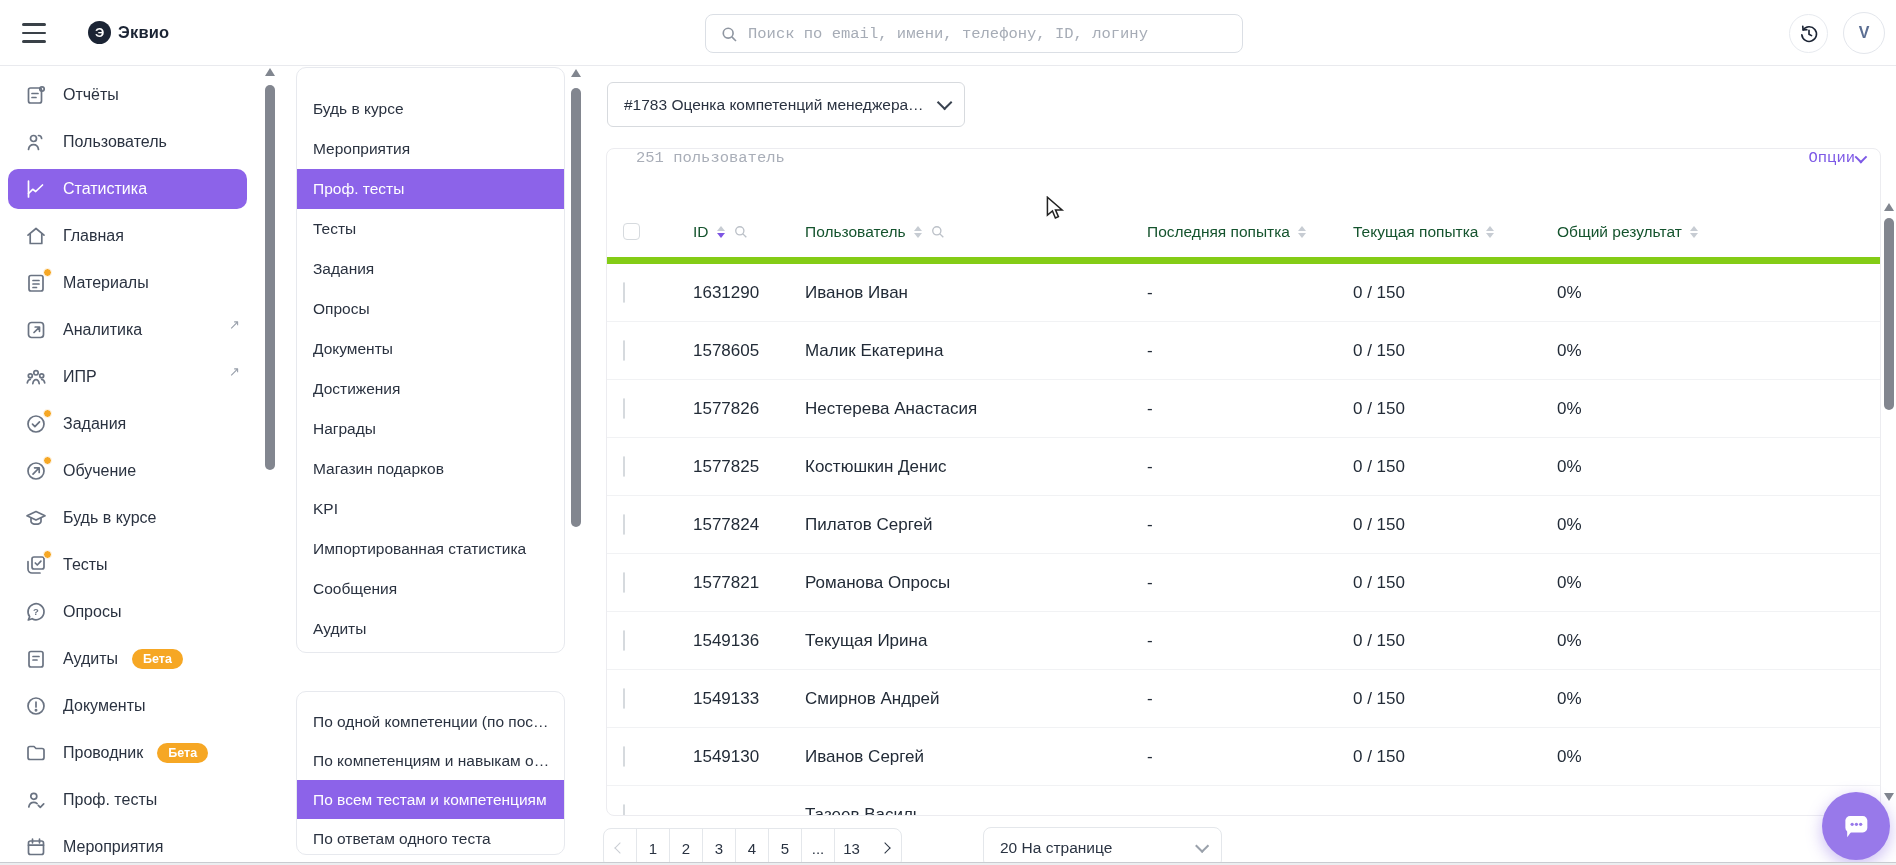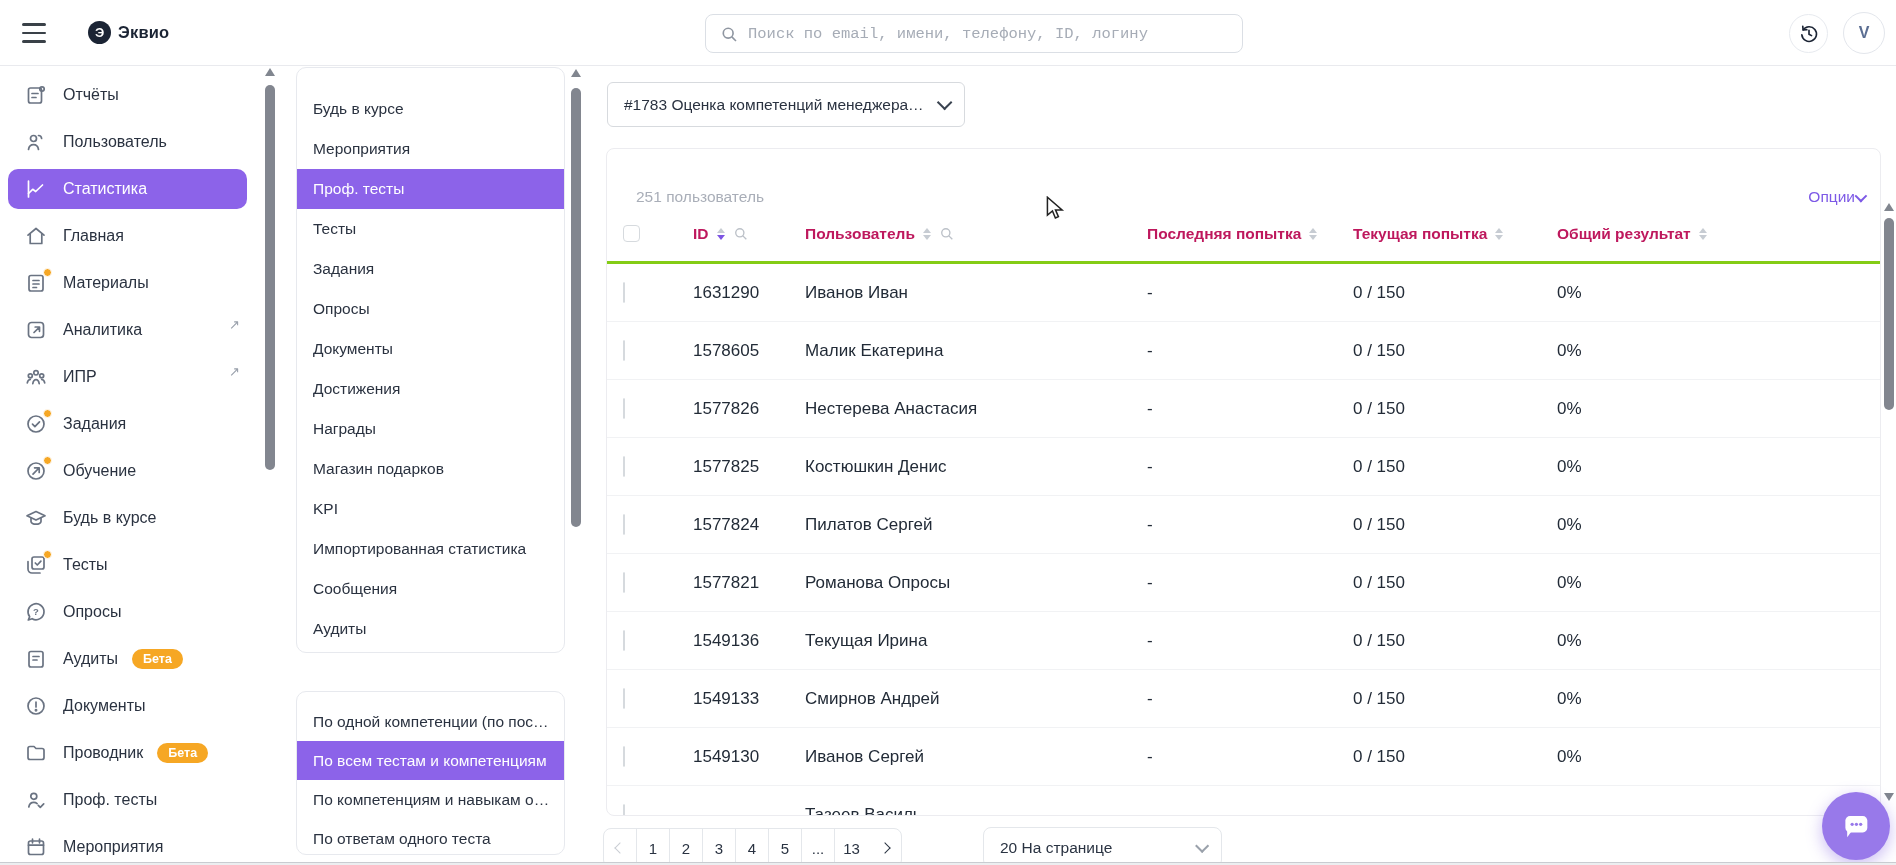--- a/index.html
+++ b/index.html
@@ -69,28 +69,28 @@
   .cat-item.active { background:#8c63e9; color:#fff; }
 
   
   .test-select { position:absolute; left:607px; top:82px; width:358px; height:45px; border:1px solid #d7dade;
                  border-radius:6px; background:#fff; display:flex; align-items:center;
                  justify-content:space-between; padding:0 16px; font-size:15.5px; color:#2a3240; cursor:pointer; }
   .chev { width:11px; height:11px; border-right:2px solid #3a4350; border-bottom:2px solid #3a4350;
           transform:rotate(45deg) translateY(-3px); flex:0 0 auto; }
   .data-card { position:absolute; left:606px; top:148px; width:1275px; height:668px; background:#fff;
                border:1px solid #ececf0; border-radius:8px; overflow:hidden; }
-  .meta-row { height:57px; display:flex; align-items:flex-end; justify-content:space-between;
-              padding:0 16px 0 29px; }
+  .meta-row { height:57px; display:flex; align-items:flex-start; justify-content:space-between;
+              padding:0 16px 0 29px;font-family:Liberation Mono, monospace; }
   .user-count { color:#a9aeb8; font-size:15.5px; }
   .options { color:#7d59e6; font-size:15.5px; display:flex; align-items:center; cursor:pointer; }
   .options .chev { border-color:#7d59e6; width:9px; height:9px; transform:rotate(45deg) translateY(-2px); }
 
   .grid-row { display:grid; grid-template-columns:86px 112px 342px 206px 204px 1fr; align-items:center; }
-  .thead { height:58px; border-bottom:3px solid #84cc16; color:#be185d; font-size:15.5px; font-weight:700; }
+  .thead { height:58px; border-bottom:7px solid #84cc16; color:#14532d; font-size:15.5px; font-weight:400; }
   .hcell { display:flex; align-items:center; gap:8px; }
   .cbx { width:17px; height:17px; border:1px solid #d6dade; border-radius:4px; margin-left:16px;
          background:#fff; cursor:pointer; }
   .sorter { display:inline-flex; flex-direction:column; gap:2px; cursor:pointer; }
   .tri { width:0; height:0; border-left:4px solid transparent; border-right:4px solid transparent; }
   .tri-up { border-bottom:5px solid #c7ccd3; }
   .tri-down { border-top:5px solid #c7ccd3; }
   .sorted .tri-down { border-top-color:#7d54e3; }
   .hsearch { cursor:pointer; display:flex; }
   .hsearch svg { stroke:#bcc1c8; }
@@ -406,25 +406,25 @@
 <div class="sb" id="sb-panel">
   <div class="sb-arrow"></div>
   <div class="sb-thumb"></div>
 </div>
 
 <section class="panel-card" id="type-card">
 
 <div class="cat-item">
       <span>По одной компетенции (по пос…</span>
     </div>
+    <div class="cat-item">
+      <span>По компетенциям и навыкам о…</span>
+    </div>
     <div class="cat-item active">
       <span>По всем тестам и компетенциям</span>
-    </div>
-    <div class="cat-item">
-      <span>По компетенциям и навыкам о…</span>
     </div>
     <div class="cat-item">
       <span>По ответам одного теста</span>
     </div>
   </section>
 
 <div class="test-select">
   <span>#1783 Оценка компетенций менеджера…</span>
   <span class="chev"></span>
 </div>

